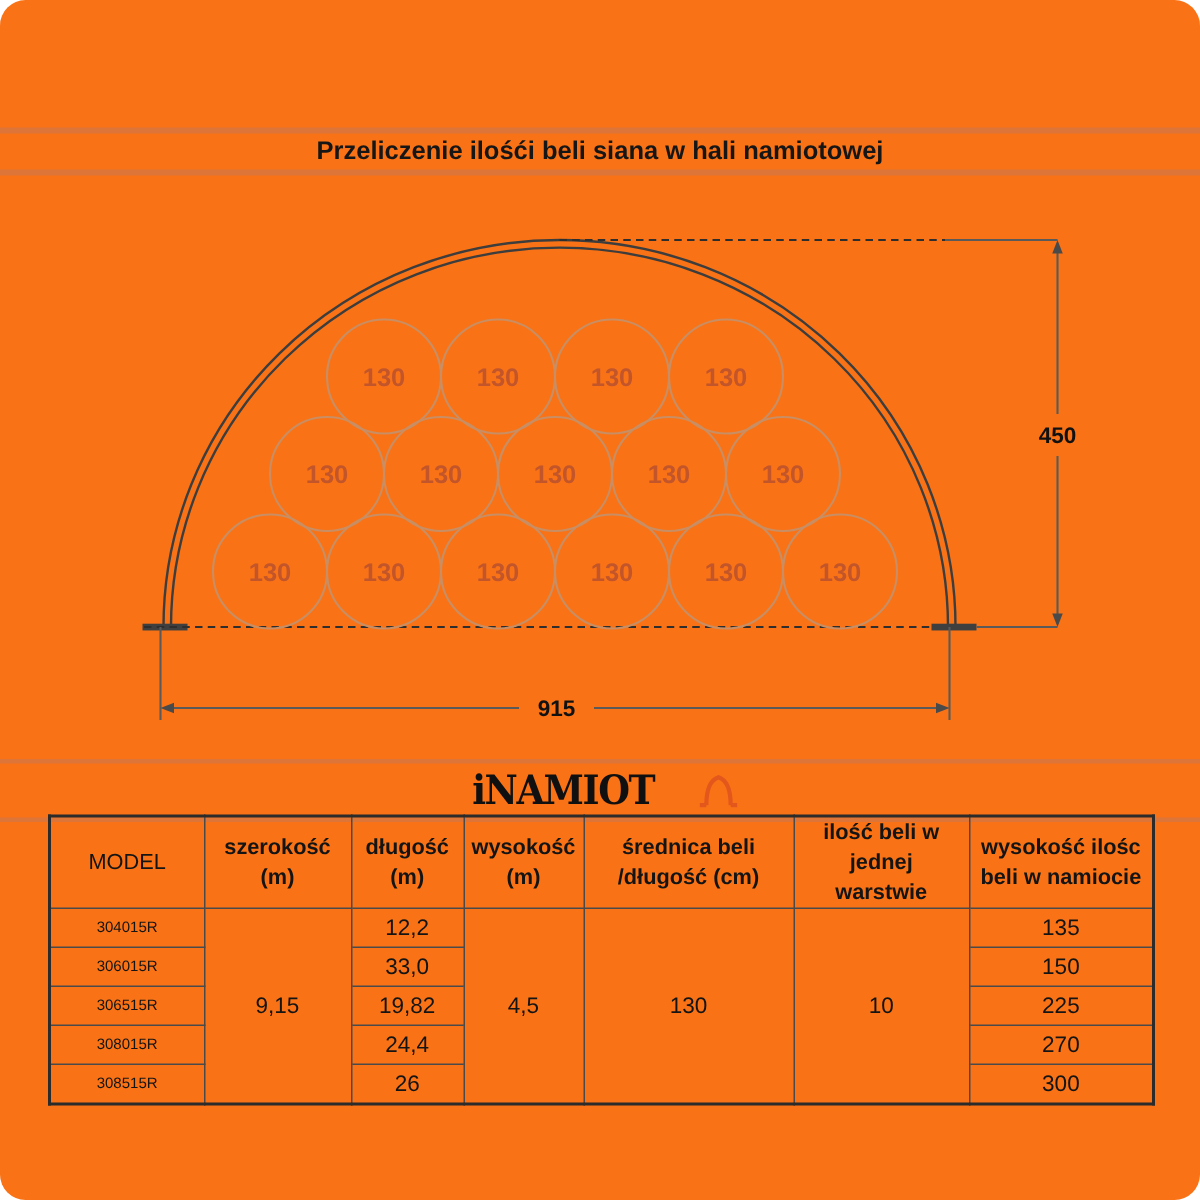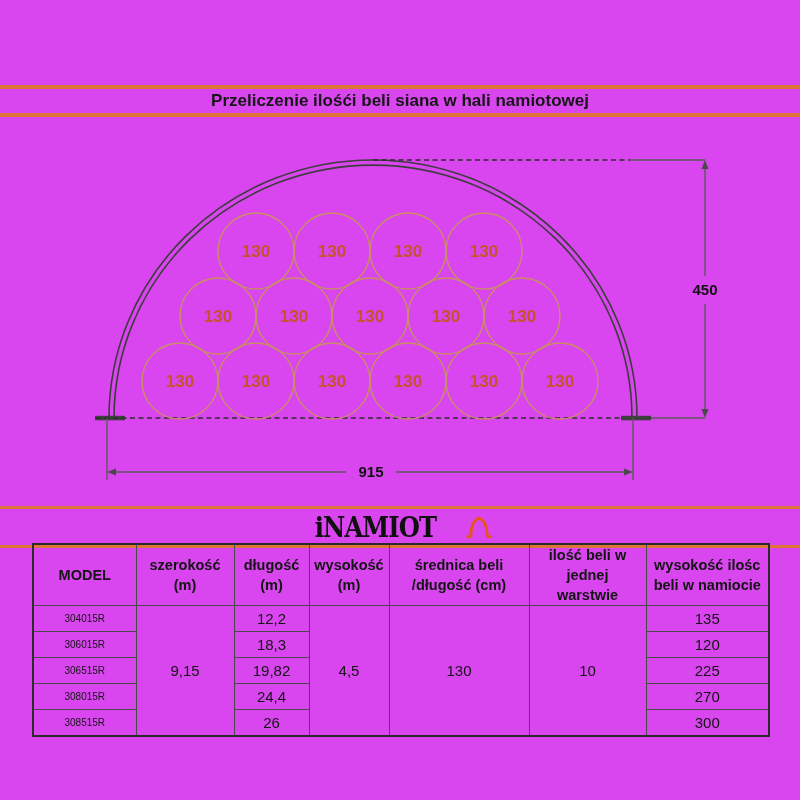--- a/index.html
+++ b/index.html
@@ -1,18 +1,18 @@
 <!DOCTYPE html>
 <html><head>
 <meta charset="utf-8">
 <style>
   html,body { margin:0; padding:0; background:#ffffff; }
   .page {
-    position:relative; width:800px; height:800px; background:#d946ef;
-    font-family:"Liberation Sans", sans-serif; overflow:hidden;
+    position:relative; width:800px; height:800px; background:#f97316;
+    font-family:"Liberation Sans", sans-serif; overflow:hidden;border-radius:17px;
   }
   .accent-bar { position:absolute; left:0; width:800px; height:4px; background:#DD7438; }
   .title-text {
     position:absolute; left:0; top:89px; width:800px; height:24px;
     line-height:24px; text-align:center; font-size:17px; font-weight:bold; color:#161616;
   }
   .diagram-svg { position:absolute; left:0; top:140px; }
   .arch { fill:none; stroke:#3d3d3d; stroke-width:1.6; }
   .dashed-line { fill:none; stroke:#2e2e2e; stroke-width:1.3; stroke-dasharray:5 3.5; }
   .dim-line { stroke:#5a5a5a; stroke-width:1.4; }
@@ -134,21 +134,21 @@
         <col style="width:98px">
         <col style="width:75px">
       <col style="width:80px">
         <col style="width:140px">
         <col style="width:117px">
         <col style="width:123px">
     </colgroup>
     <tbody>
         <tr class="hdr">
       <th>
-            <div style="font-weight:bold">MODEL</div>
+            <div style="font-weight:normal">MODEL</div>
           </th>
       <th>
             <div>szerokość</div>
             <div>(m)</div>
           </th>
       <th>
             <div>długość</div>
             <div>(m)</div>
           </th>
       <th>
@@ -172,22 +172,22 @@
       <td class="model">304015R</td>
       <td rowspan="5">9,15</td>
       <td>12,2</td>
       <td rowspan="5">4,5</td>
       <td rowspan="5">130</td>
       <td rowspan="5">10</td>
       <td>135</td>
     </tr>
     <tr class="data-row">
       <td class="model">306015R</td>
-      <td>18,3</td>
-      <td>120</td>
+      <td>33,0</td>
+      <td>150</td>
     </tr>
     <tr class="data-row">
       <td class="model">306515R</td>
       <td>19,82</td>
       <td>225</td>
     </tr>
     <tr class="data-row">
       <td class="model">308015R</td>
       <td>24,4</td>
       <td>270</td>

